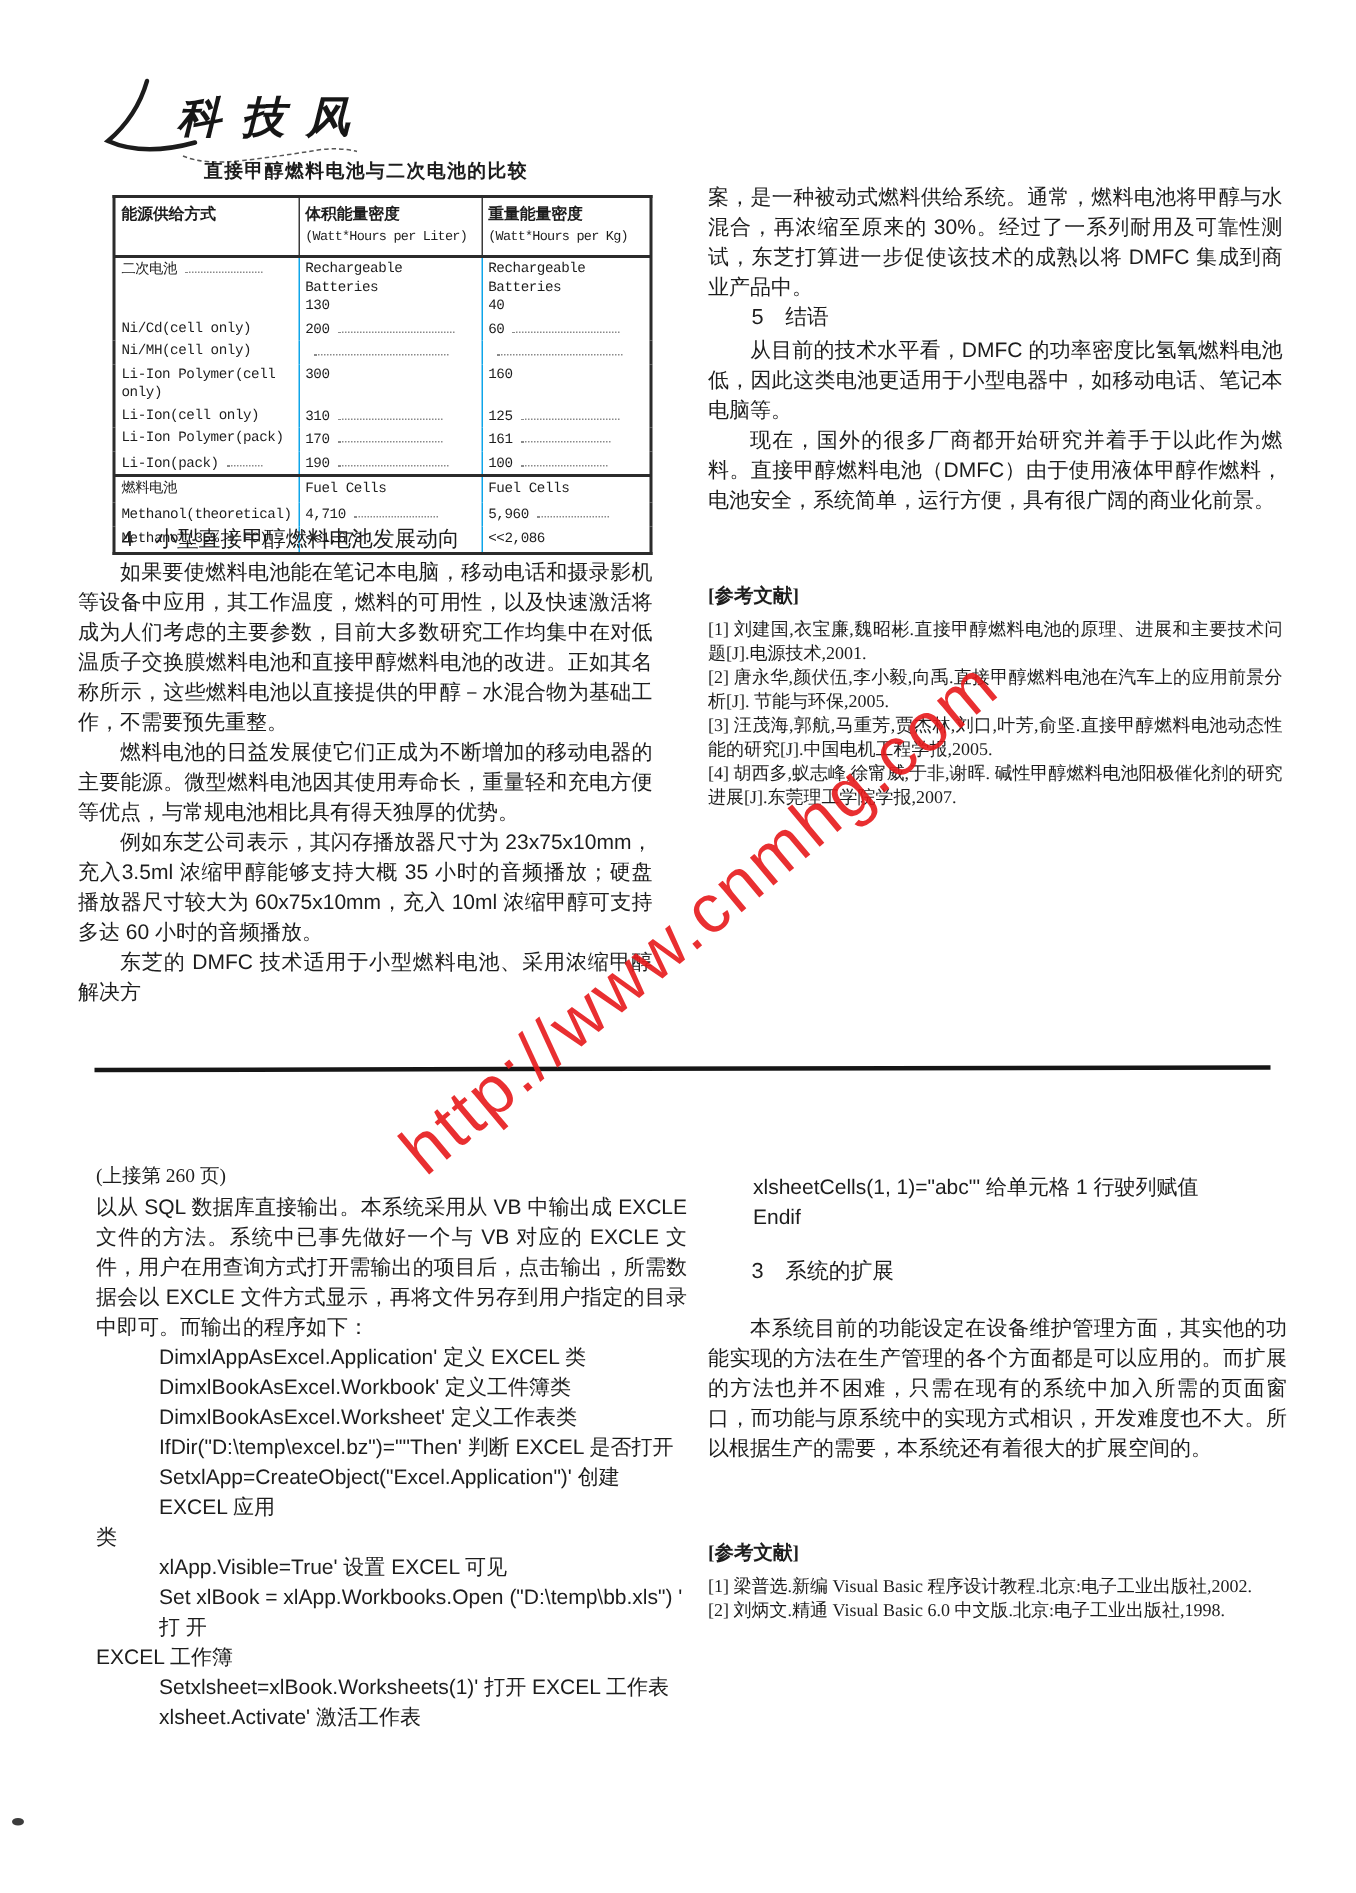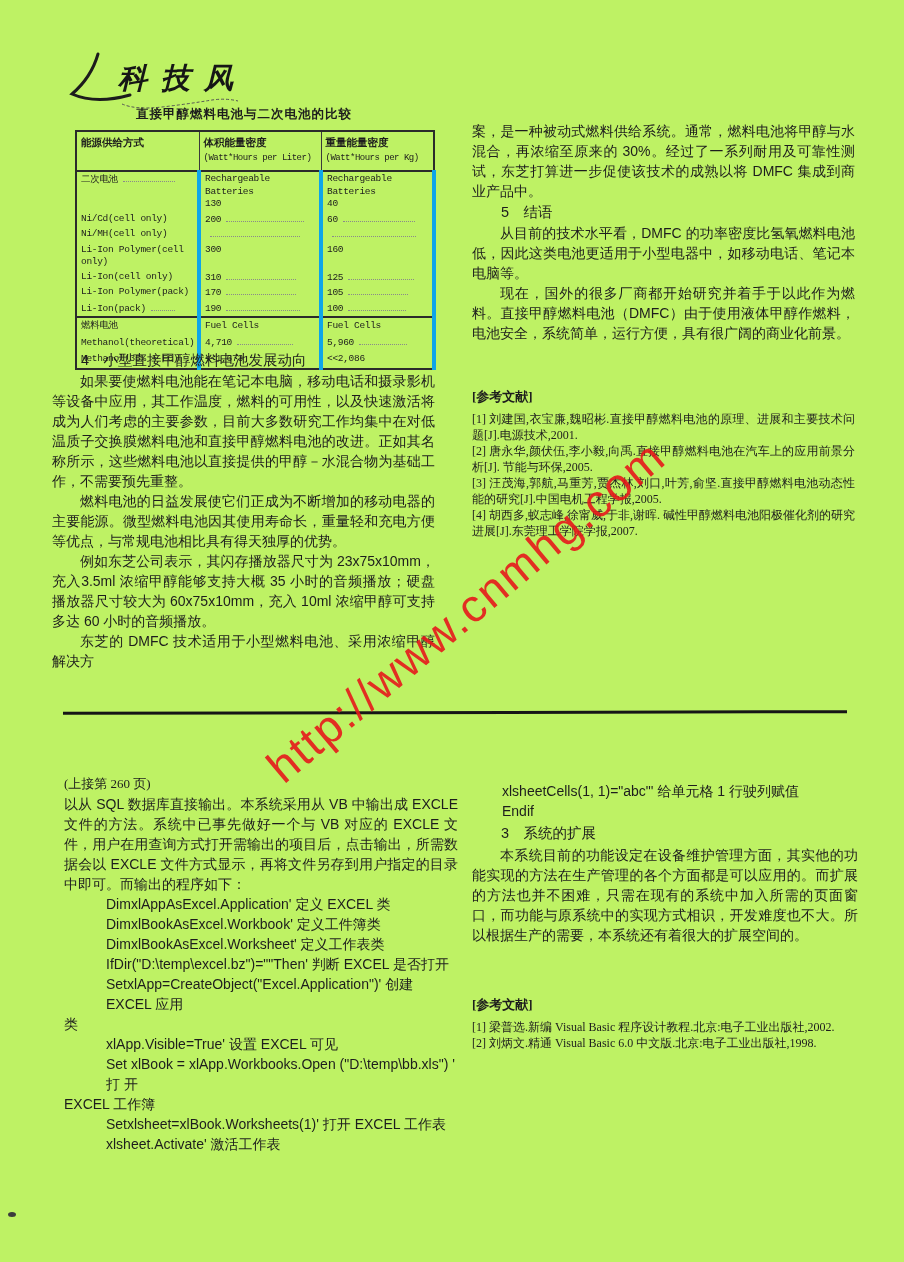--- a/index.html
+++ b/index.html
@@ -1,19 +1,19 @@
 <!DOCTYPE html>
 <html><head>
 <meta charset="utf-8">
 <style>
   * { margin:0; padding:0; box-sizing:border-box; }
   html,body { background:#e8e8e6; }
   .page {
     position:relative; width:904px; height:1262px; margin:0 auto;
-    background:#bef264; overflow:hidden; color:#1d1d1d;
+    background:#ffffff; overflow:hidden; color:#1d1d1d;
     font-family:"Liberation Sans", sans-serif;
   }
 
   
   .logo { position:absolute; left:68px; top:48px; width:230px; height:72px; }
   .logo svg { position:absolute; left:0; top:0; }
 
   
   .tbl-area { position:absolute; left:75px; top:106px; width:338px; }
   .tbl-title {
@@ -29,21 +29,21 @@
   table.cmp col:nth-child(2){ width:122px; }
   table.cmp col:nth-child(3){ width:113px; }
   table.cmp th {
     border-right:1px solid #3a3a3a; border-bottom:2px solid #2b2b2b;
     text-align:left; vertical-align:top; padding:4px 3px 3px 4px; height:40px;
     font-weight:bold;
   }
   table.cmp th .zh { font-size:10.5px; font-family:"Liberation Serif", serif; }
   table.cmp th .en { font-size:9px; font-weight:normal; margin-top:3px; letter-spacing:-0.5px; }
   table.cmp td {
-    border-right:4px solid #0ea5e9; vertical-align:top;
+    border-right:1px solid #0ea5e9; vertical-align:top;
     padding:1px 3px 1px 4px; font-size:9.5px; line-height:12.5px; height:14px;
   }
   table.cmp td .cellv { white-space:pre-line; letter-spacing:-0.3px; }
   .dotlead {
     display:inline-block; vertical-align:baseline;
     border-bottom:1px dotted #8a8a8a; height:9px; margin-left:5px;
   }
   tr.seprow td { border-top:2px solid #2b2b2b; }
   tr.fuelrow td { line-height:14.5px; }
 
@@ -70,21 +70,21 @@
   
   .bot-left  { left:64px;  top:774px; width:394px; }
   .bot-right { left:472px; top:781px; width:386px; }
   .cont-note {
     font-family:"Liberation Serif", serif; 
     font-size:13px; line-height:20px;
   }
   .code-line { line-height:20px; padding-left:42px; text-align:left; }
   .code-line.wrap { padding-left:0; }
   .bot-right .code-line { padding-left:30px; }
-  .bot-right .sec-h { margin:1px 0; }
+  .bot-right .sec-h { margin:16px 0; }
   .bot-right .refs-block { margin-top:50px; }
 
   
   .watermark {
     position:absolute; left:256px; top:752px; z-index:10;
     transform:rotate(-40deg); transform-origin:0 0;
     font-size:46px; letter-spacing:2px; white-space:nowrap;
     opacity:0.9; pointer-events:none; font-weight:normal;
   }
 
@@ -151,21 +151,21 @@
         <td><span class="cellv">160</span></td>
       </tr>
       <tr>
         <td><span class="cellv">Li-Ion(cell only)</span></td>
         <td><span class="cellv">310</span><span class="dotlead" style="width:70px"></span></td>
         <td><span class="cellv">125</span><span class="dotlead" style="width:66px"></span></td>
       </tr>
       <tr>
         <td><span class="cellv">Li-Ion Polymer(pack)</span></td>
         <td><span class="cellv">170</span><span class="dotlead" style="width:70px"></span></td>
-        <td><span class="cellv">105</span><span class="dotlead" style="width:60px"></span></td>
+        <td><span class="cellv">161</span><span class="dotlead" style="width:60px"></span></td>
       </tr>
       <tr>
         <td><span class="cellv">Li-Ion(pack)</span><span class="dotlead" style="width:24px"></span></td>
         <td><span class="cellv">190</span><span class="dotlead" style="width:74px"></span></td>
         <td><span class="cellv">100</span><span class="dotlead" style="width:58px"></span></td>
       </tr>
       <tr class="seprow fuelrow">
         <td><span class="cellv">燃料电池</span></td>
         <td><span class="cellv">Fuel Cells</span></td>
         <td><span class="cellv">Fuel Cells</span></td>

